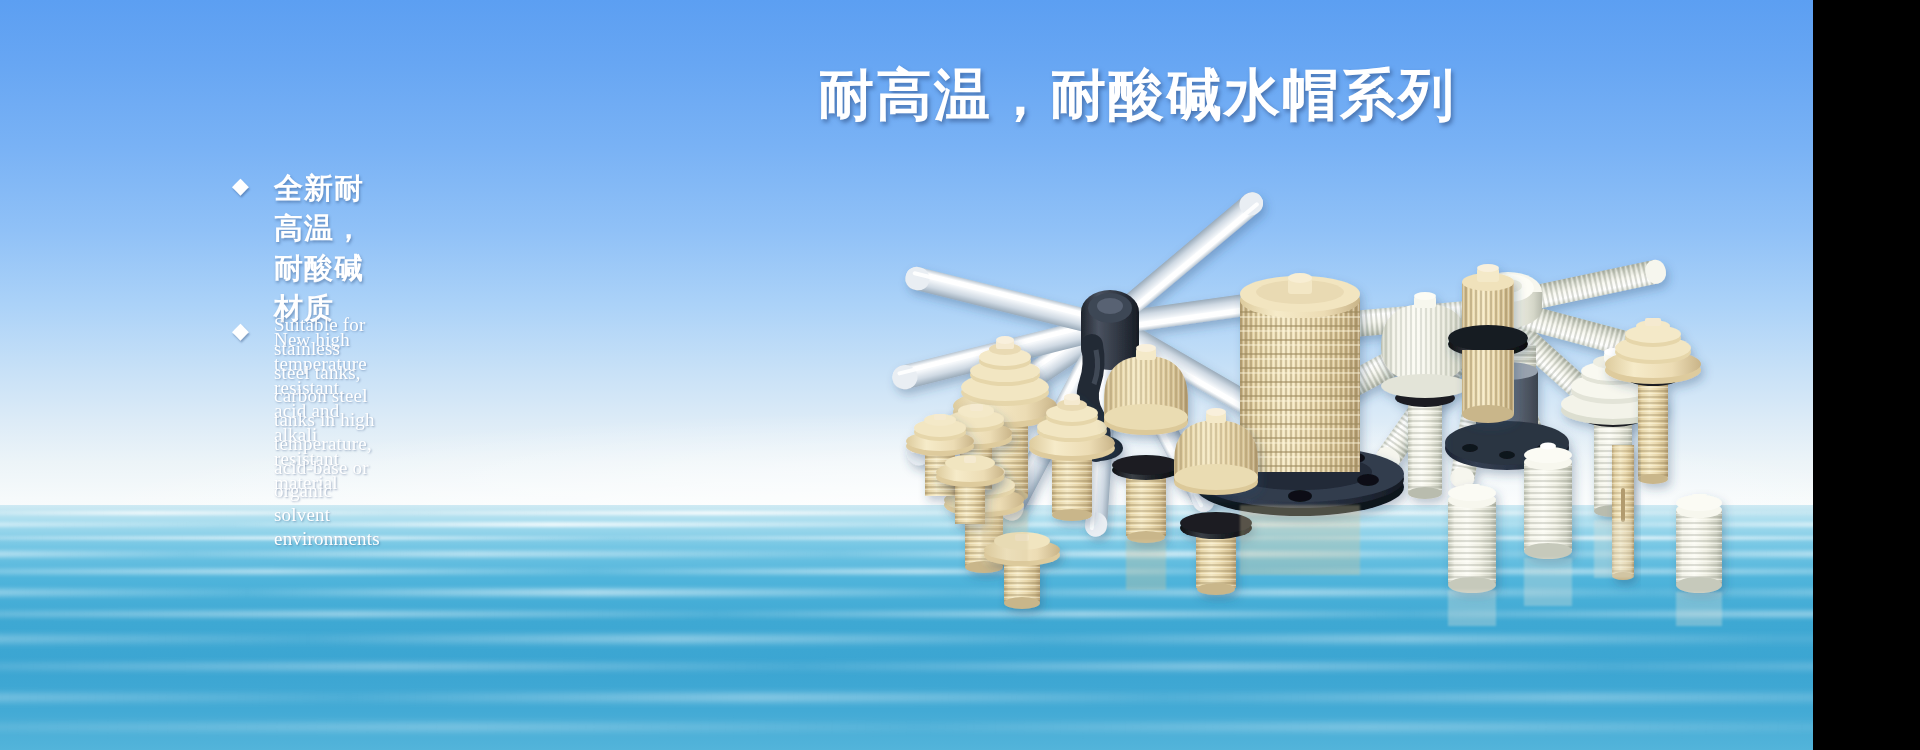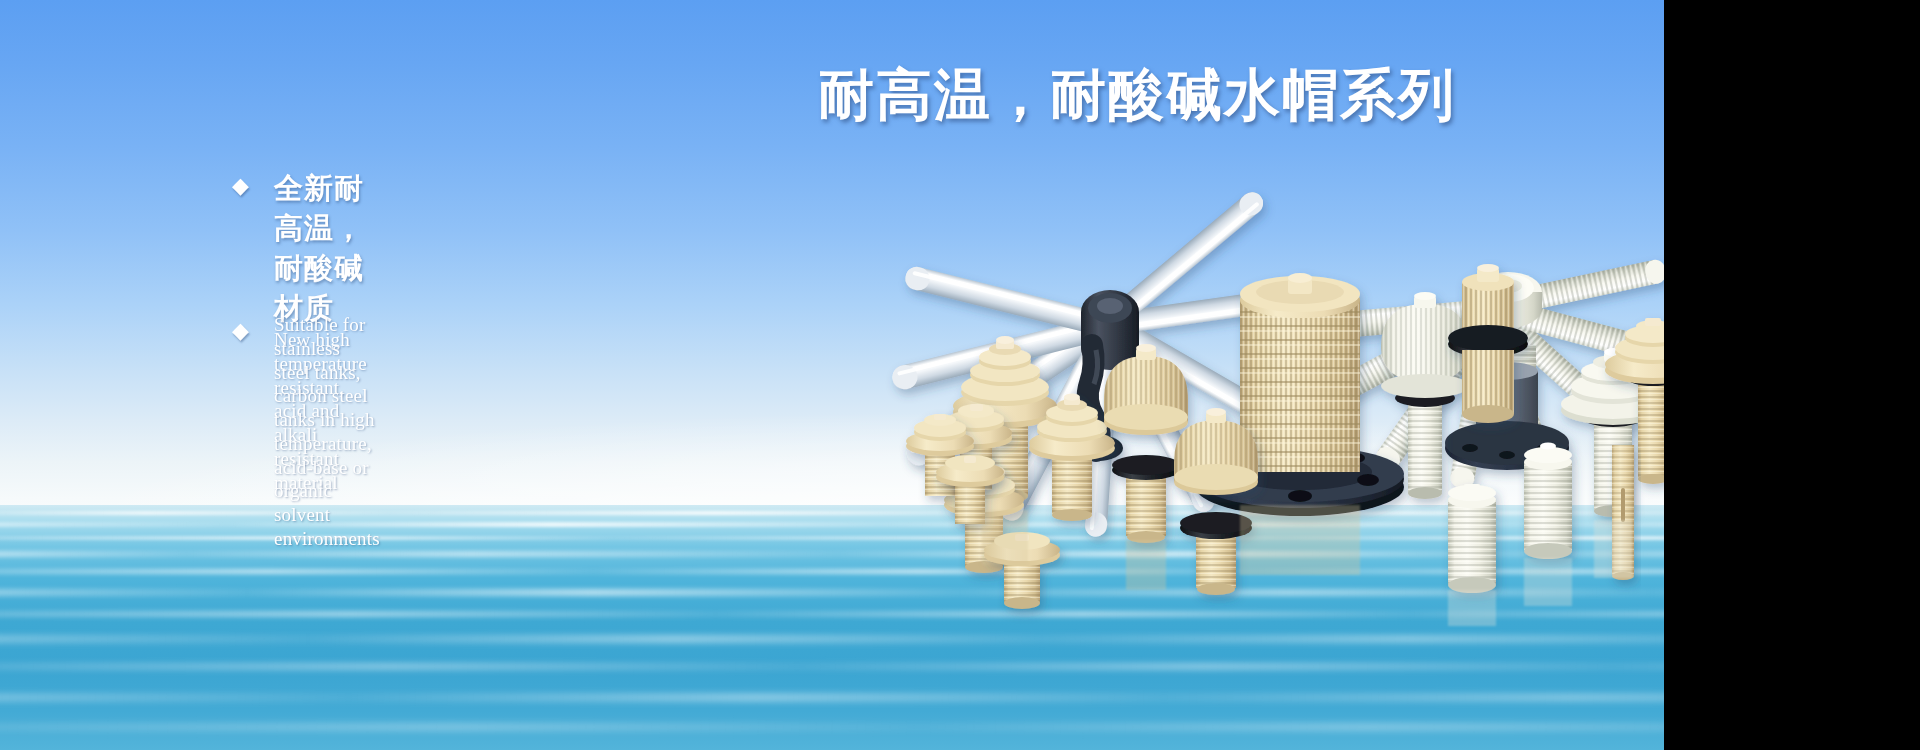--- a/index.html
+++ b/index.html
@@ -1,21 +1,21 @@
 <!DOCTYPE html>
 <html><head>
 <meta charset="utf-8">
 <title>耐高温，耐酸碱水帽系列</title>
 <style>
   * { margin:0; padding:0; box-sizing:border-box; }
   html,body { width:1920px; height:750px; overflow:hidden; background:#000; }
 
   .banner{
     position:relative;
-    width:1664px; height:750px;
+    width:1813px; height:750px;
     overflow:hidden;
     font-family:"Liberation Sans", sans-serif;
   }
 
   
   .sky{
     position:absolute; left:0; top:0; width:1920px; height:525px;
     background:linear-gradient(to bottom,
       #5c9ff2 0%,
       #67a6f3 12%,

